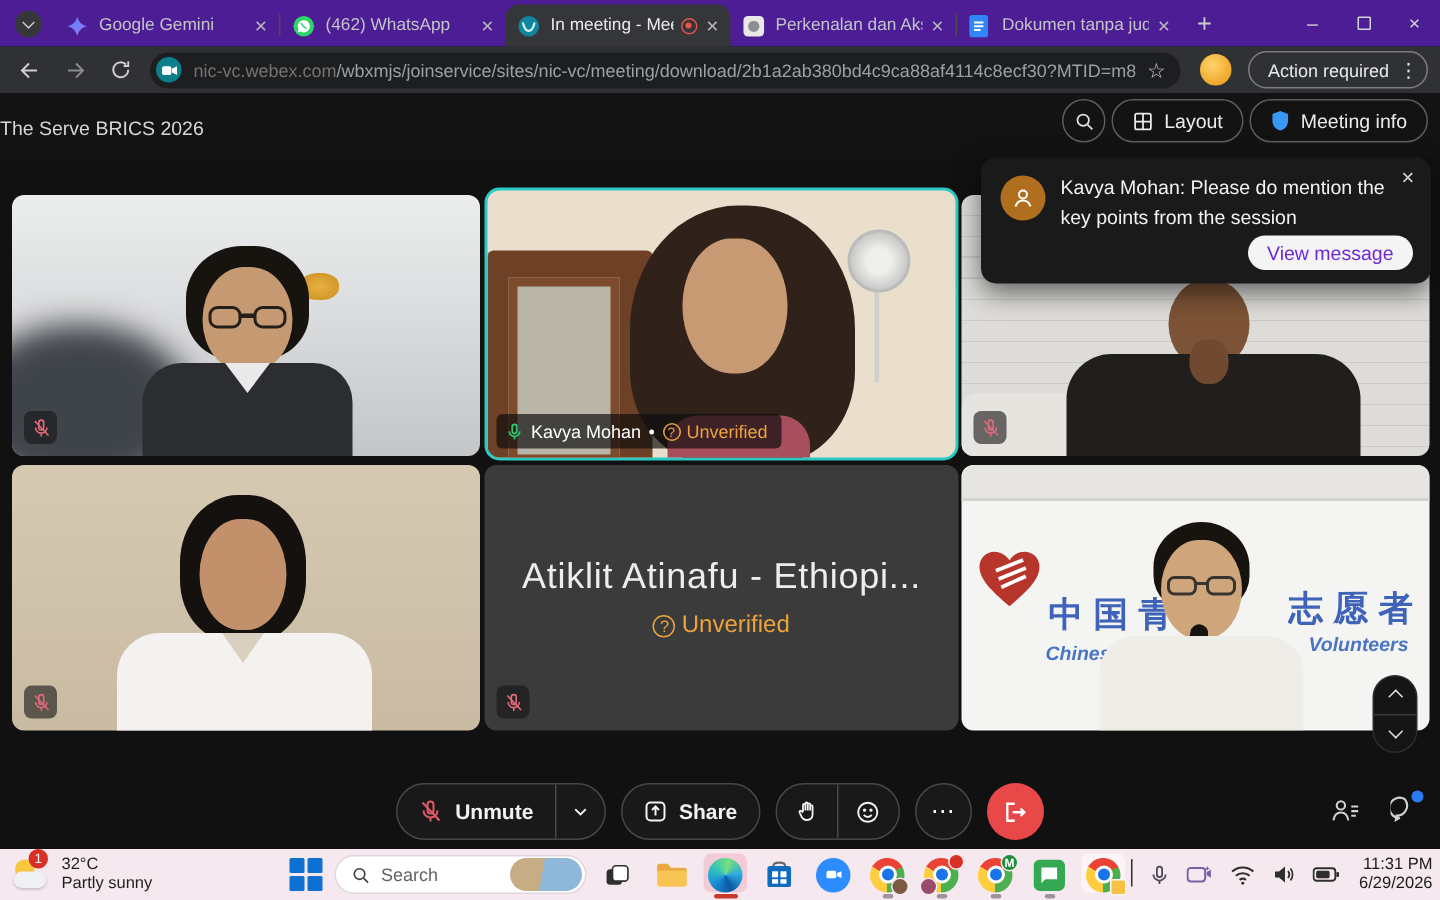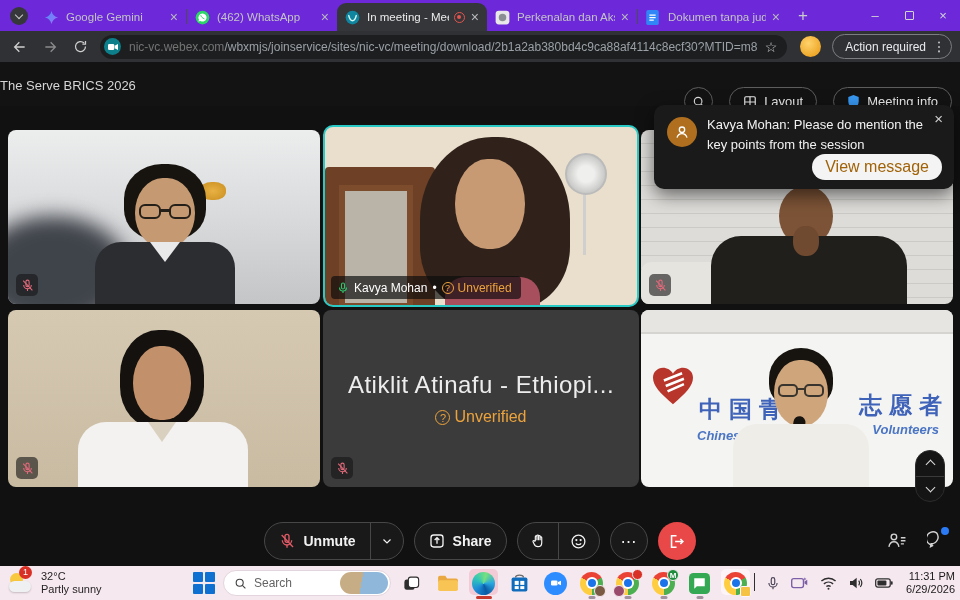--- a/index.html
+++ b/index.html
@@ -3,21 +3,21 @@
 <meta charset="utf-8">
 <style>
 *{box-sizing:border-box;margin:0;padding:0}
 html,body{background:#000}
 body{font-family:"Liberation Sans",sans-serif}
 .screen{position:relative;width:960px;height:600px;background:#111;overflow:hidden}
 .abs{position:absolute}
 svg{display:block}
 
 
-.tabstrip{position:absolute;left:0;top:0;width:960px;height:31px;background:#6d28d9;display:flex;align-items:flex-end}
+.tabstrip{position:absolute;left:0;top:0;width:960px;height:31px;background:#4c1d95;display:flex;align-items:flex-end}
 .tabsearch{width:18px;height:18px;border-radius:50%;background:#36373b;margin:0 8px 6px 10px;display:flex;align-items:center;justify-content:center;flex:0 0 auto}
 .chevdn{width:6px;height:6px;border-right:1.6px solid #c9cacb;border-bottom:1.6px solid #c9cacb;transform:rotate(45deg);margin-top:-3px}
 .tab{width:150px;height:28px;display:flex;align-items:center;padding:0 8px;border-radius:9px 9px 0 0;color:#c3c4c6;font-size:11.5px;flex:0 0 auto}
 .tab.active{background:#35363a;color:#ebebeb}
 .favicon{width:15px;height:15px;margin-right:7px;flex:0 0 auto}
 .tlabel{flex:1;white-space:nowrap;overflow:hidden}
 .tclose{font-size:14px;color:#b9babc;margin-left:6px;line-height:1}
 .tab-sep{width:1px;height:15px;background:#4b4c4e;margin-bottom:7px;flex:0 0 auto}
 .rec-dot{width:11px;height:11px;border:1.5px solid #e5544d;border-radius:50%;position:relative;margin-left:5px;flex:0 0 auto}
 .rec-dot::after{content:"";position:absolute;left:2px;top:2px;width:4px;height:4px;background:#e5544d;border-radius:50%}
@@ -34,21 +34,21 @@
 .urltext{flex:1;min-width:0;white-space:nowrap;overflow:hidden;font-size:12px;color:#9aa0a6}
 .urltext .host{color:#737373}
 .star{color:#c9cacb;font-size:14px;margin-left:8px}
 .avatar{width:21px;height:21px;border-radius:50%;background:radial-gradient(circle at 40% 35%,#ffd36b,#e8960f);margin:0 5px;flex:0 0 auto}
 .chip{height:25px;border:1px solid #7c7d80;border-radius:13px;display:flex;align-items:center;gap:6px;padding:0 5px 0 12px;color:#e8eaed;font-size:12px;flex:0 0 auto;white-space:nowrap}
 .chip .dots{font-size:13px;width:14px;text-align:center}
 
 
 .wxheader{position:absolute;left:0;top:62px;width:960px;height:44px;background:#131313}
 .wxtitle{position:absolute;left:0;top:16px;width:730px;text-align:left;color:#d6d6d6;font-size:13px}
-.wxactions{position:absolute;right:8px;top:25px;display:flex;align-items:flex-end;gap:16px}
+.wxactions{position:absolute;right:8px;top:4px;display:flex;align-items:flex-end;gap:4px}
 .cbtn{width:29px;height:29px;border:1px solid #5d5d5d;border-radius:50%;display:flex;align-items:center;justify-content:center;background:transparent}
 .pbtn{height:29px;border:1px solid #5d5d5d;border-radius:15px;display:flex;align-items:center;gap:7px;padding:0 13px;color:#ececec;font-size:13px;background:transparent;white-space:nowrap}
 
 
 .tile{position:absolute;border-radius:8px;overflow:hidden}
 .t1{left:8px;top:130px;width:312px;height:174px;background:linear-gradient(180deg,#eceded 0%,#d7d8da 55%,#c4c5c7 100%)}
 .t2{left:323px;top:125px;width:316px;height:182px;background:#e9dfcc;border:2px solid #29c9c5;border-radius:10px}
 .t3{left:641px;top:130px;width:312px;height:174px;background:repeating-linear-gradient(180deg,#dddcd9 0 13px,#cbcac6 13px 14px)}
 .t4{left:8px;top:310px;width:312px;height:177px;background:linear-gradient(180deg,#d6c9b2,#c9bba2)}
 .t5{left:323px;top:310px;width:316px;height:177px;background:#3b3b3b;display:flex;flex-direction:column;align-items:center;justify-content:center;gap:9px}
@@ -66,21 +66,21 @@
 .pagbtn{flex:1;display:flex;align-items:center;justify-content:center}
 .pagdiv{height:1px;background:#3a3a3a}
 .chevup{width:7px;height:7px;border-left:1.8px solid #ddd;border-top:1.8px solid #ddd;transform:rotate(45deg);margin-top:3px}
 .chevdown{width:7px;height:7px;border-right:1.8px solid #ddd;border-bottom:1.8px solid #ddd;transform:rotate(45deg);margin-bottom:3px}
 
 
 .notif{position:absolute;left:654px;top:105px;width:300px;height:84px;background:#1a1a1a;border-radius:10px;box-shadow:0 6px 18px rgba(0,0,0,.55)}
 .notif .av{position:absolute;left:13px;top:12px;width:30px;height:30px;border-radius:50%;background:#b06f1e;display:flex;align-items:center;justify-content:center}
 .notif .msg{position:absolute;left:53px;top:10px;width:226px;font-size:13px;line-height:20px;color:#f2f2f2}
 .notif .nclose{position:absolute;right:11px;top:5px;color:#d0d0d0;font-size:15px}
-.notif .vmsg{position:absolute;right:12px;bottom:9px;background:#f4f4f4;color:#a16207;font-size:16px;border-radius:14px;padding:4px 13px}
+.notif .vmsg{position:absolute;right:12px;bottom:9px;background:#f4f4f4;color:#6d28d9;font-size:13px;border-radius:14px;padding:4px 13px}
 
 
 .controlbar{position:absolute;left:0;top:521px;width:960px;height:40px;display:flex;align-items:center;justify-content:center;gap:10px}
 .wbtn{height:38px;background:#191919;border:1px solid #474747;border-radius:19px;display:flex;align-items:center;color:#f2f2f2;font-size:14px;font-weight:bold;overflow:hidden}
 .seg{display:flex;align-items:center;gap:8px;padding:0 14px;height:100%}
 .vdiv{width:1px;height:100%;background:#474747}
 .segc{width:32px;display:flex;justify-content:center;align-items:center;height:100%}
 .iconcell{width:40px;display:flex;justify-content:center;align-items:center;height:100%}
 .morebtn{width:38px;height:38px;border:1px solid #474747;border-radius:50%;background:#191919;color:#f0f0f0;display:flex;align-items:center;justify-content:center;font-size:16px}
 .leavebtn{width:38px;height:38px;border-radius:50%;background:#e84848;display:flex;align-items:center;justify-content:center;border:none}

